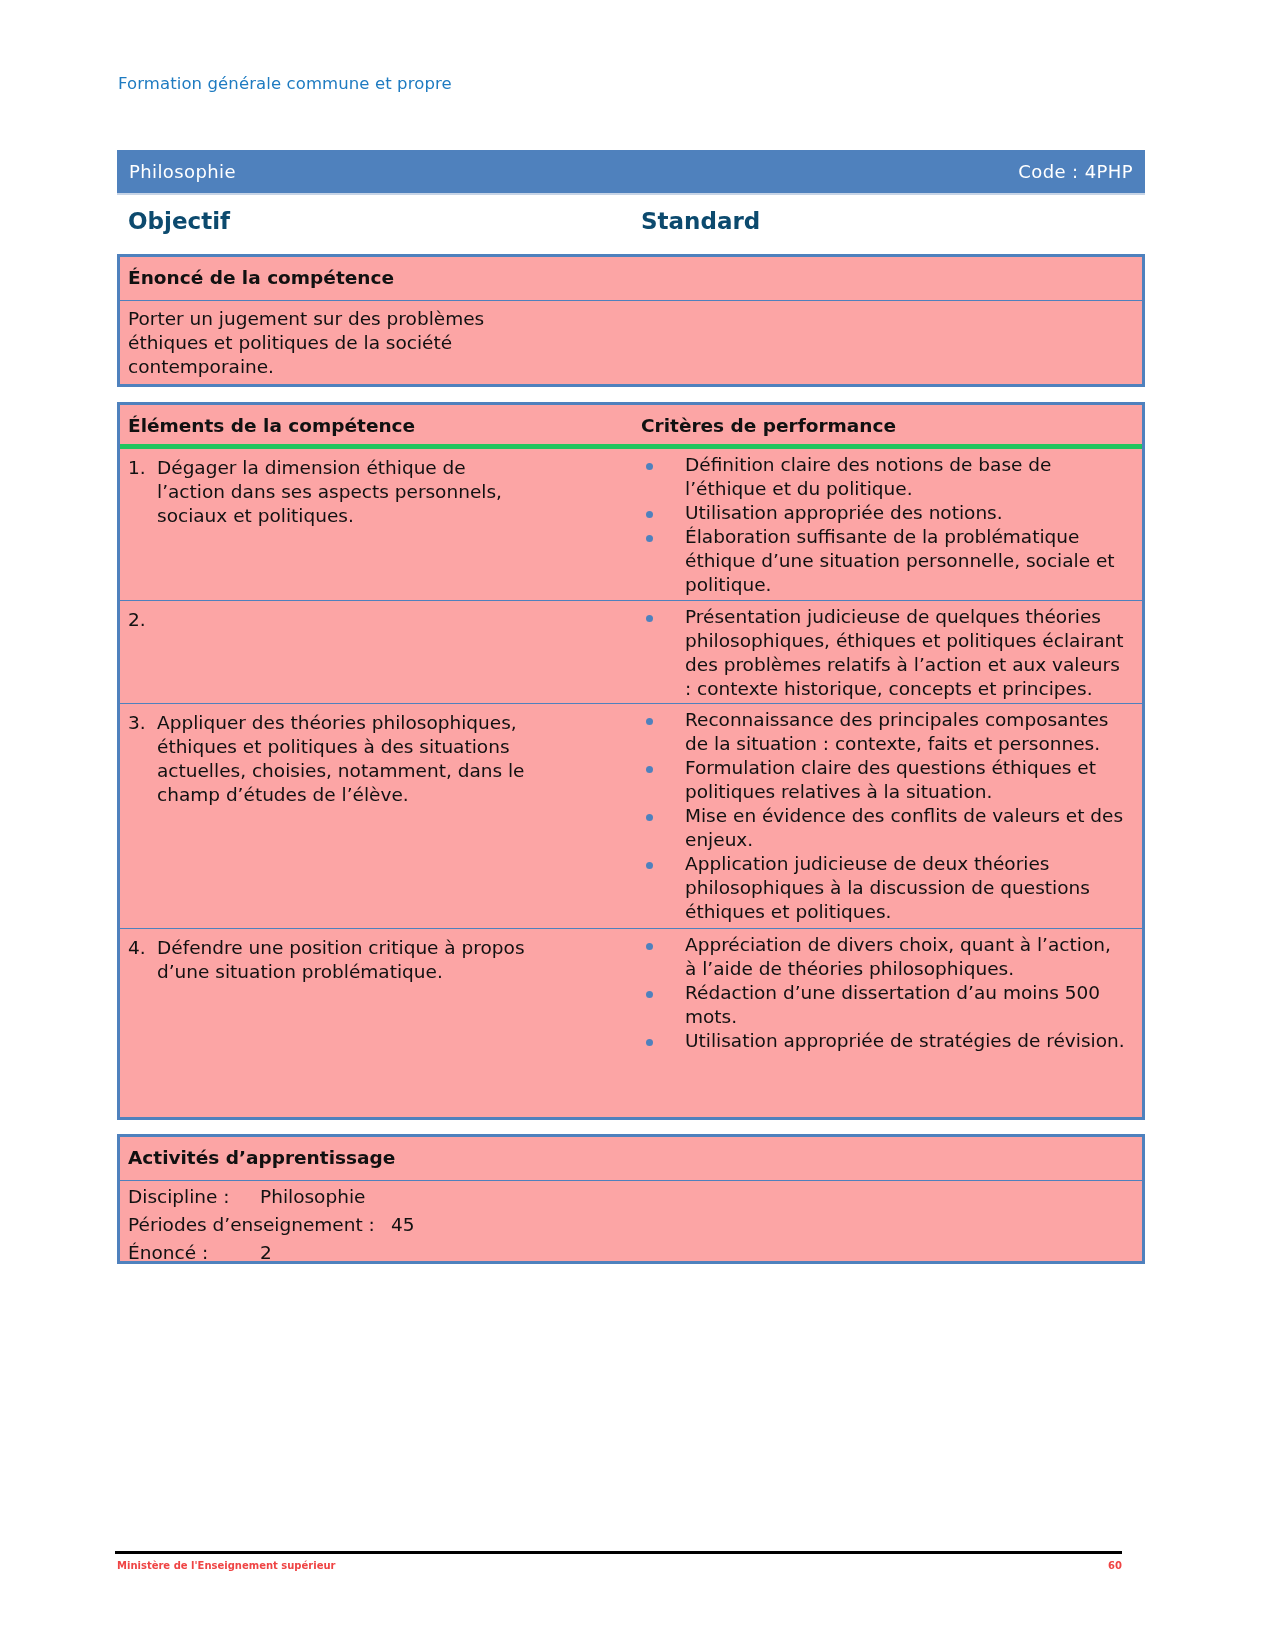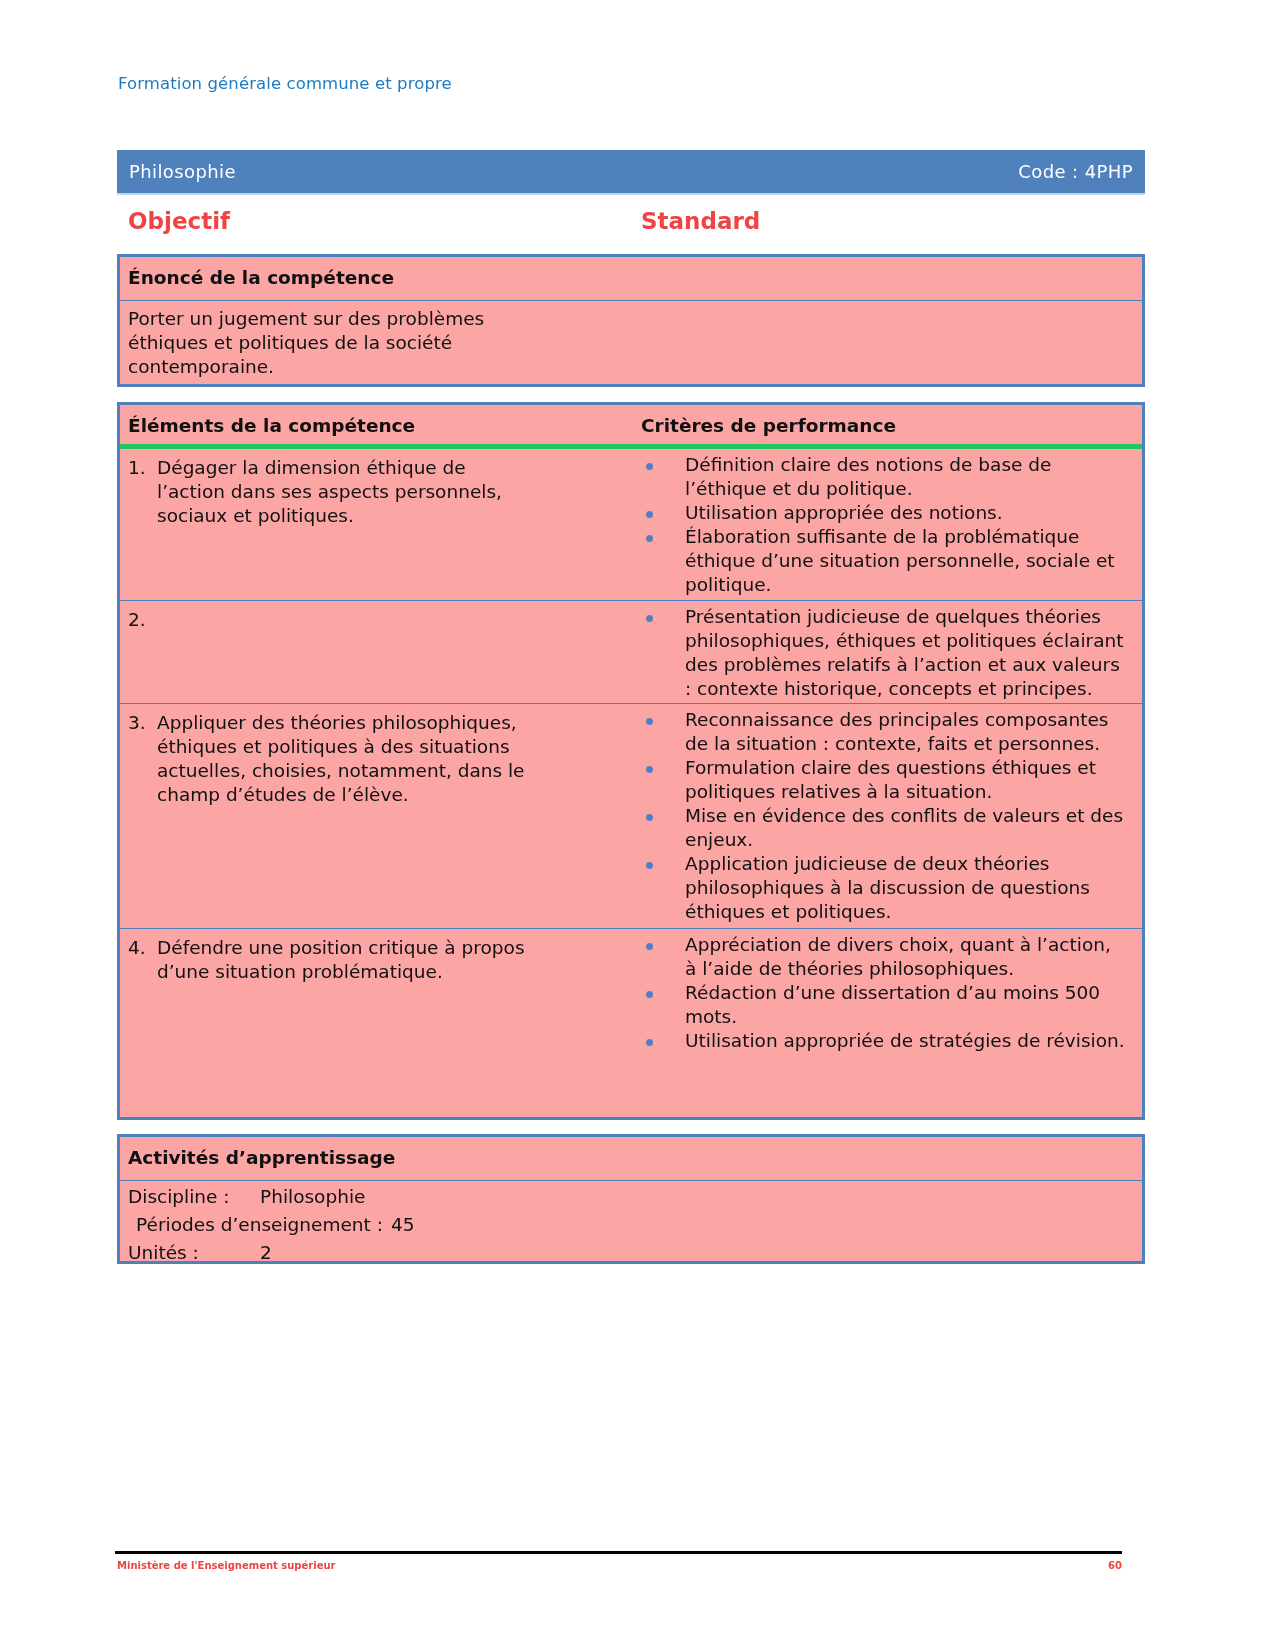--- a/index.html
+++ b/index.html
@@ -5,21 +5,21 @@
   * { box-sizing: border-box; margin: 0; padding: 0; }
   html, body { width: 1275px; height: 1650px; background: #ffffff; }
   body { position: relative; font-family: "DejaVu Sans", sans-serif; color: #111; overflow: hidden; }
 
   .running-head { position: absolute; left: 118px; top: 74px; font-size: 16.5px; color: #1e7bc1; letter-spacing: 0.1px; text-align: center; }
 
   .subject-bar { position: absolute; left: 117px; top: 150px; width: 1028px; height: 43px; background: #4f81bd; color: #fff; display: flex; align-items: center; justify-content: space-between; padding: 0 12px 0 12px; font-size: 18px; letter-spacing: 0.4px; }
   .subject-bar::after { content: ""; position: absolute; left: 0; right: 0; bottom: -2px; height: 2px; background: #c7d4e6; }
 
   .section-heads { position: absolute; left: 117px; top: 208px; width: 1028px; height: 34px; }
-  .section-heads .h { position: absolute; top: 0; font-size: 23px; font-weight: bold; color: #ef4444; }
+  .section-heads .h { position: absolute; top: 0; font-size: 23px; font-weight: bold; color: #0c4a6e; }
   .section-heads .h.obj { left: 11px; }
   .section-heads .h.std { left: 524px; }
 
   .box { position: absolute; left: 117px; width: 1028px; border: 3px solid #4f81bd; background: #fca5a5; }
   .box .head { font-weight: bold; font-size: 18.5px; padding: 10px 8px 0 8px; height: 44px; border-bottom: 1px solid #4f81bd; }
   .box .body { font-size: 18.5px; line-height: 24px; padding: 4px 8px 4px 8px; }
 
   #box-enonce { top: 254px; height: 133px; }
   #box-enonce .body { width: 430px; padding-top: 6px; }
 
@@ -42,21 +42,21 @@
   #row-1 { height: 152px; }
   #row-2 { height: 103px; }
   #row-3 { height: 225px; }
   #row-4 { height: 178px; }
 
   #box-activites { top: 1134px; height: 130px; }
   #box-activites .body { padding-top: 2px; line-height: 28px; }
   .kv { display: flex; }
   .kv .k { flex: none; }
   .kv.discipline .k { width: 132px; }
-  .kv.periodes .k { width: 263px; text-align: center; }
+  .kv.periodes .k { width: 263px; }
   .kv.unites .k { width: 132px; }
 
   .footer-rule { position: absolute; left: 115px; top: 1551px; width: 1007px; height: 3px; background: #000; }
   .footer { position: absolute; left: 117px; top: 1560px; width: 1005px; display: flex; justify-content: space-between; font-size: 10px; font-weight: bold; color: #ef4444; }
 </style>
 </head>
 <body>
 
 <div class="running-head">Formation générale commune et propre</div>
 
@@ -166,21 +166,21 @@
   <div class="body">
     <div class="kv discipline">
       <span class="k">Discipline :</span>
       <span class="v">Philosophie</span>
     </div>
     <div class="kv periodes">
       <span class="k">Périodes d’enseignement :</span>
       <span class="v">45</span>
     </div>
     <div class="kv unites">
-      <span class="k">Unités :</span>
+      <span class="k">Énoncé :</span>
       <span class="v">2</span>
     </div>
   </div>
 </div>
 
 <div class="footer-rule"></div>
 <div class="footer">
   <span>Ministère de l'Enseignement supérieur</span>
   <span>60</span>
 </div>

